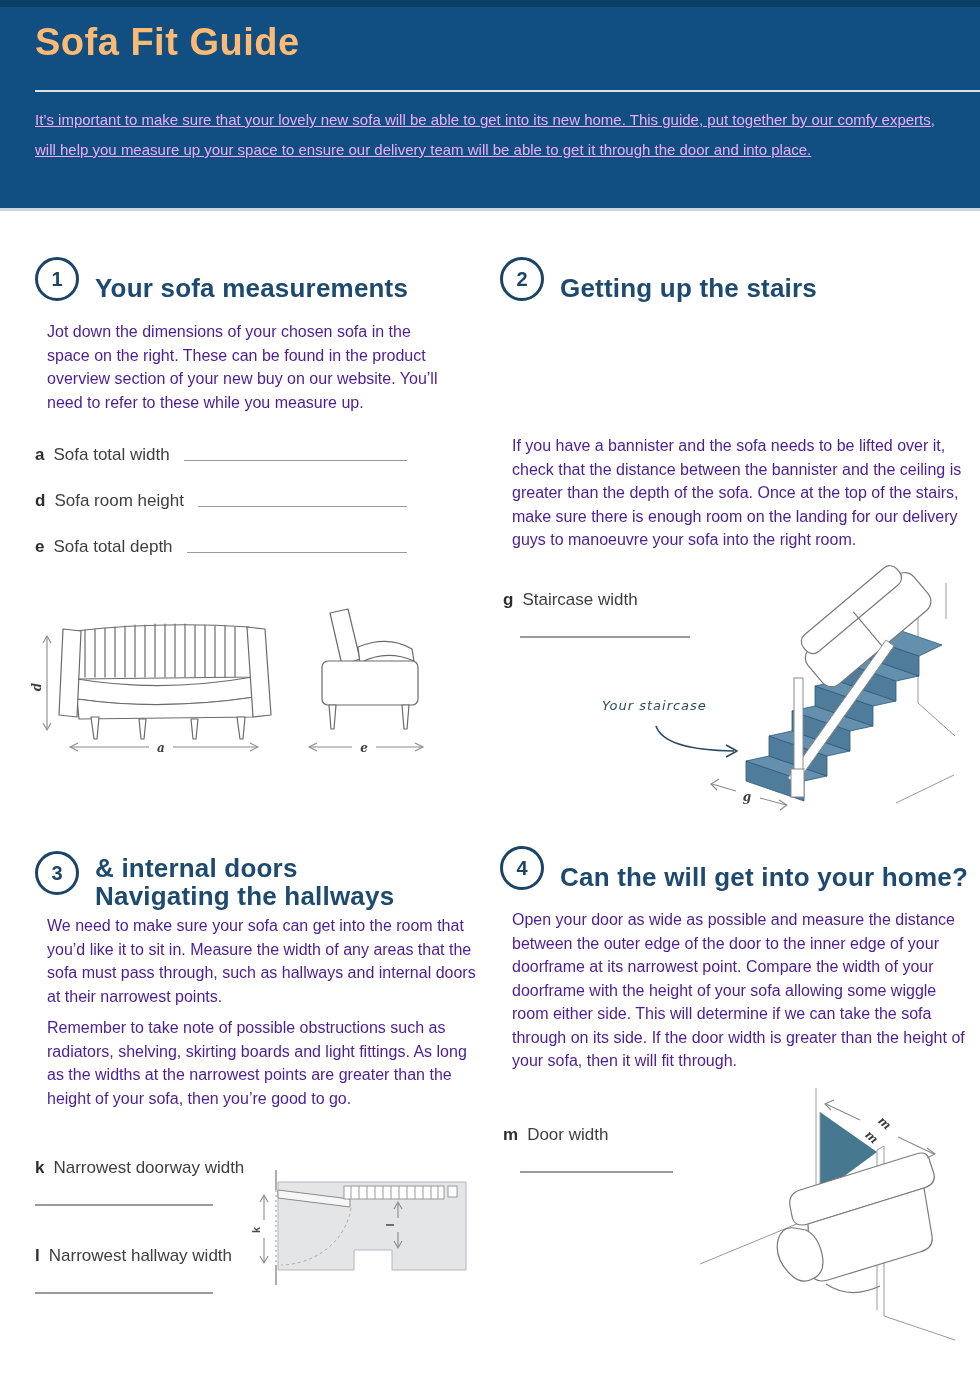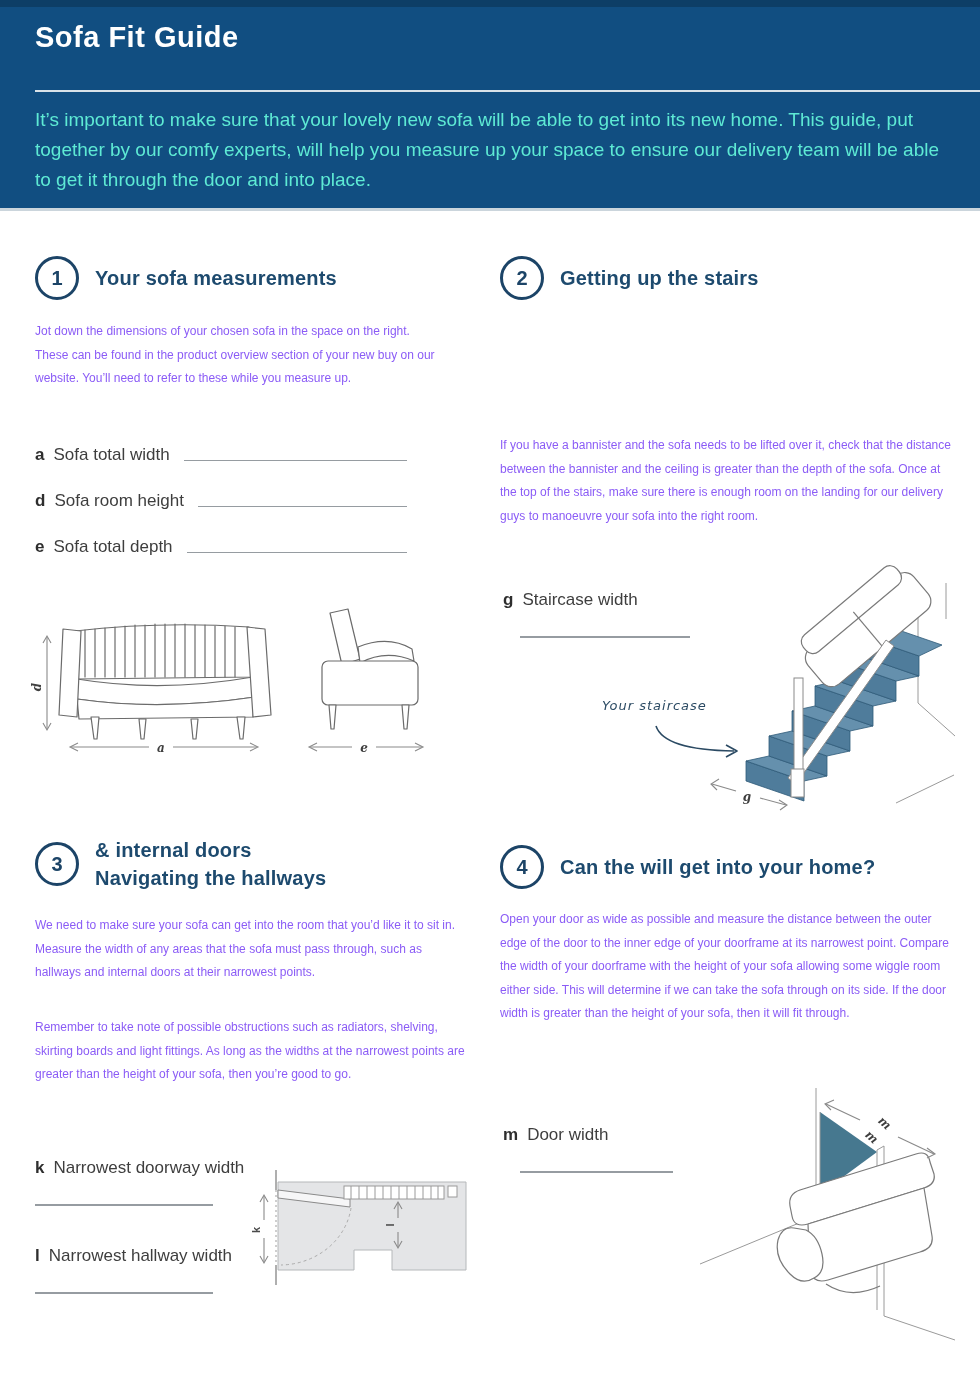--- a/index.html
+++ b/index.html
@@ -2,35 +2,35 @@
 <html><head>
 <meta charset="utf-8">
 <style>
   html,body{margin:0;padding:0;background:#ffffff;}
   .page{position:relative;width:980px;height:1385px;background:#ffffff;
         font-family:"Liberation Sans",sans-serif;overflow:hidden;margin:0 auto;}
 
   
   .header{position:absolute;top:0;left:0;right:0;height:211px;background:#114E81;
           border-top:7px solid #0D3E66;border-bottom:3px solid #CBD5DC;box-sizing:border-box;}
-  .header-title{position:absolute;left:35px;top:14px;color:#ffffff;font-size:29px;
+  .header-title{position:absolute;left:35px;top:14px;color:#fdba74;font-size:38px;
                 font-weight:bold;letter-spacing:.5px;}
   .header-rule{position:absolute;left:35px;right:0;top:83px;height:2px;background:#D9E2E8;}
-  .header-intro{position:absolute;left:35px;top:98px;width:905px;color:#5eead4;
-                font-size:19px;line-height:30px;}
+  .header-intro{position:absolute;left:35px;top:98px;width:905px;color:#f0abfc;
+                font-size:15px;line-height:30px;text-decoration:underline;}
 
   
   .sec-head{position:absolute;display:flex;align-items:center;gap:16px;}
   .num-circle{width:38px;height:38px;border:3px solid #1C4467;border-radius:50%;
               color:#1C4467;font-size:20px;font-weight:bold;display:flex;
               align-items:center;justify-content:center;flex:none;}
-  .sec-title{color:#1D4A6E;font-size:20px;font-weight:bold;line-height:28px;letter-spacing:.2px;}
+  .sec-title{color:#1D4A6E;font-size:26px;font-weight:bold;line-height:28px;letter-spacing:.2px;margin-top:18px;}
 
   
-  .body-text{position:absolute;color:#8b5cf6;font-size:12px;line-height:23.5px;}
+  .body-text{position:absolute;color:#4c1d95;font-size:16px;line-height:23.5px;margin-left:12px;}
 
   
   .field-row{position:absolute;display:flex;align-items:baseline;color:#3E3E3E;font-size:17px;}
   .field-letter{font-weight:bold;color:#2E2E2E;margin-right:9px;}
   .fill-line{flex:1;border-bottom:1.5px solid #969CA1;margin-left:14px;align-self:flex-end;
              margin-bottom:4px;min-width:40px;}
   .solo-line{position:absolute;height:1.5px;background:#969CA1;}
 
   .annotation{position:absolute;color:#2B4A63;font-size:13px;font-style:italic;
               font-family:"DejaVu Sans",sans-serif;letter-spacing:1px;}

